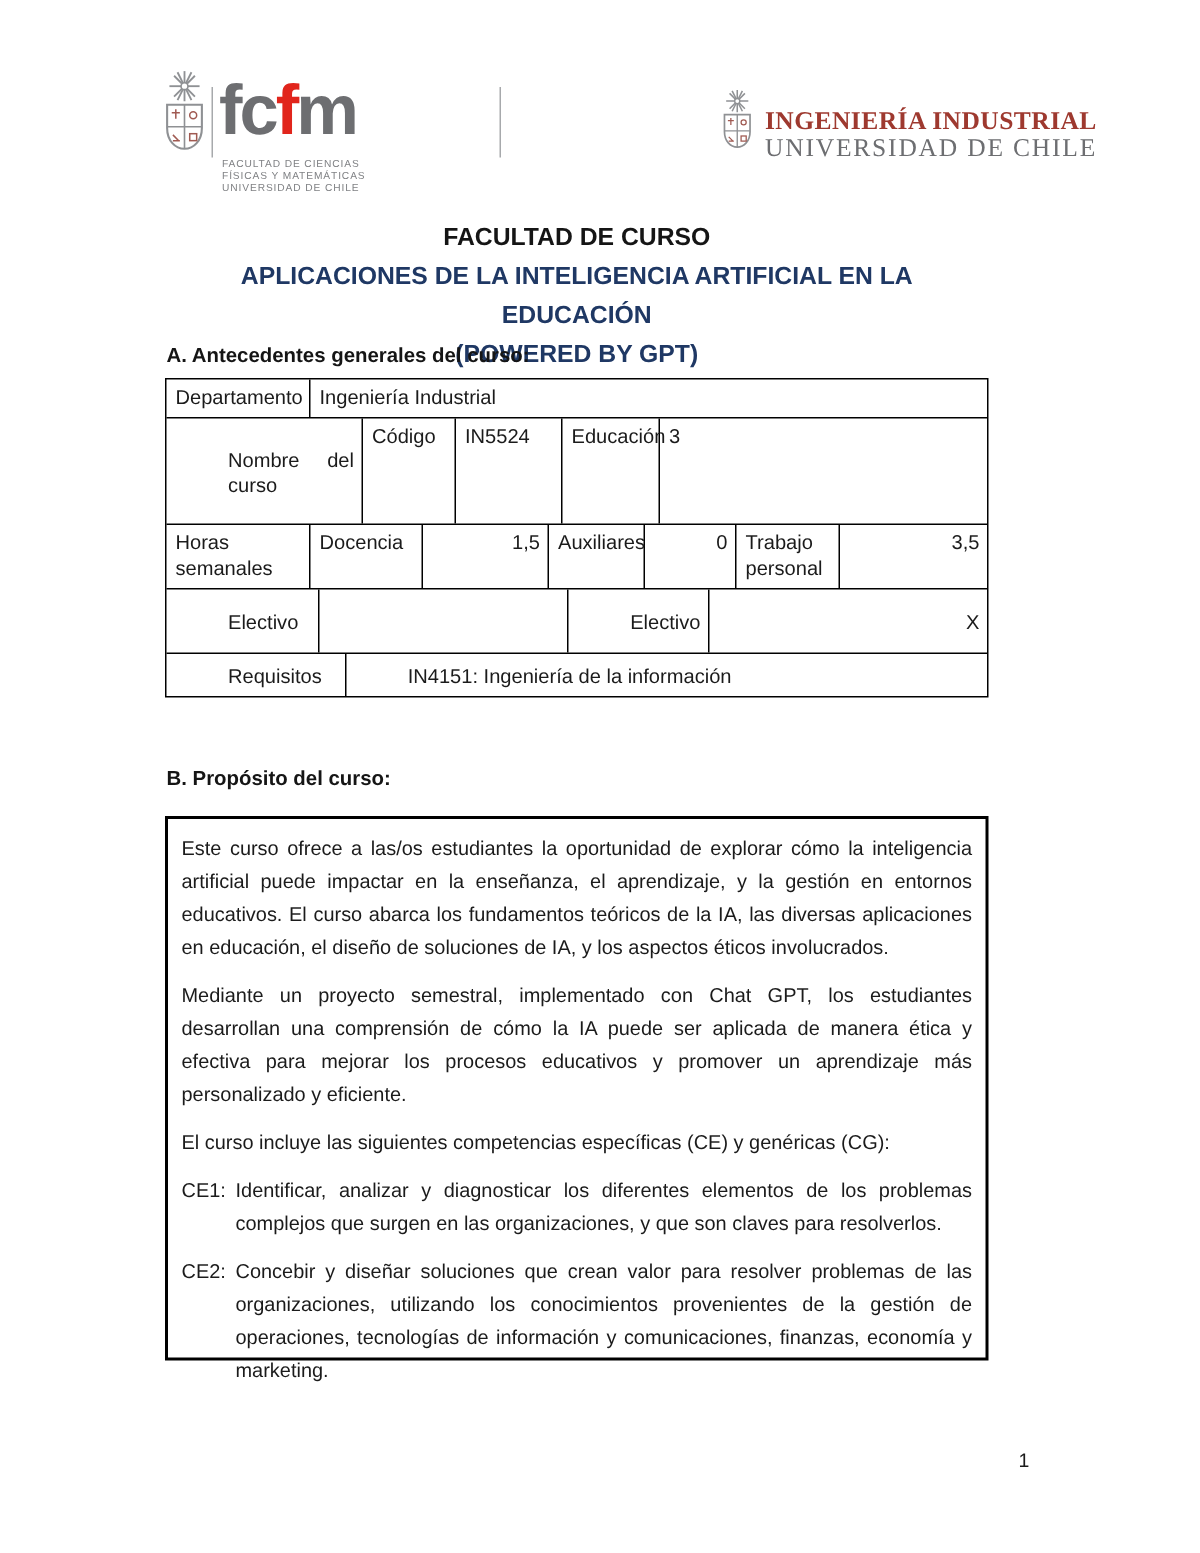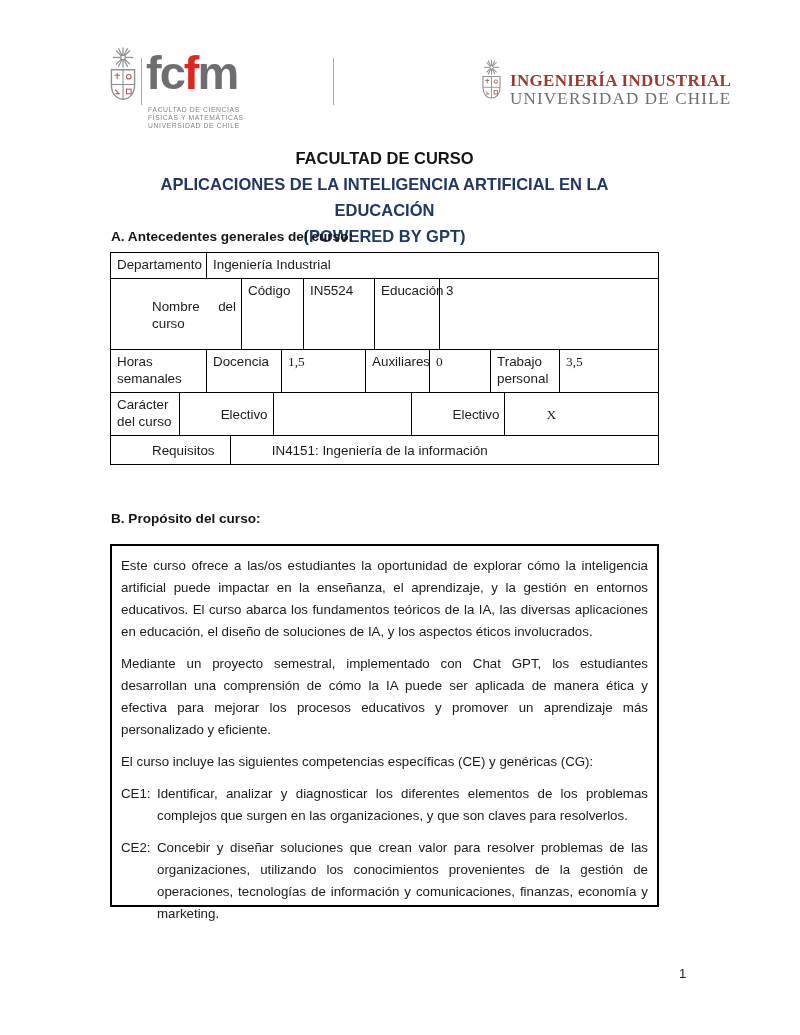--- a/index.html
+++ b/index.html
@@ -46,21 +46,21 @@
     border:1px solid #000; font-size:13.4px; line-height:17px;
   }
   .t-row { display:flex; border-bottom:1px solid #000; }
   .t-row:last-child { border-bottom:none; }
   .t-cell { border-right:1px solid #000; padding:3px 5px 2px 6px; display:flex; }
   .t-cell:last-child { border-right:none; }
   .t-cell > div { width:100%; }
   .v-top { align-items:flex-start; }
   .v-mid { align-items:center;margin-left:35px; }
   .just > div { text-align:justify; }
-  .h-center > div { text-align:left;font-family:Liberation Serif, serif; }
+  .h-center > div { text-align:right; }
   .italic { font-style:italic; }
   .r1 { height:26px; } .r2 { height:71px; } .r3 { height:49px; }
   .r4 { height:43px; } .r5 { height:43px; } .r6 { height:28px; }
   
   .purpose-box {
     position:absolute; left:110px; top:544px; width:549px; height:363px;
     border:2px solid #000; padding:9px 9px 0 9px;
     font-size:13.3px; line-height:22px; color:#1b1b1b;
   }
   .purpose-box p { text-align:justify; margin:0 0 10px 0; }
@@ -188,23 +188,20 @@
         </div>
       <div class="t-cell v-top" style="width:69px">
           <div>Trabajo personal</div>
         </div>
       <div class="t-cell v-top h-center" style="width:98px">
           <div>3,5</div>
         </div>
     </div>
 
     <div class="t-row r5">
-      <div class="t-cell v-top just" style="width:96px">
-          <div>Carácter del curso</div>
-        </div>
       <div class="t-cell v-mid" style="width:75px">
           <div>Electivo</div>
         </div>
       <div class="t-cell v-mid" style="width:147px">
           <div></div>
         </div>
       <div class="t-cell v-mid" style="width:60px">
           <div>Electivo</div>
         </div>
       <div class="t-cell v-mid h-center" style="width:169px">

